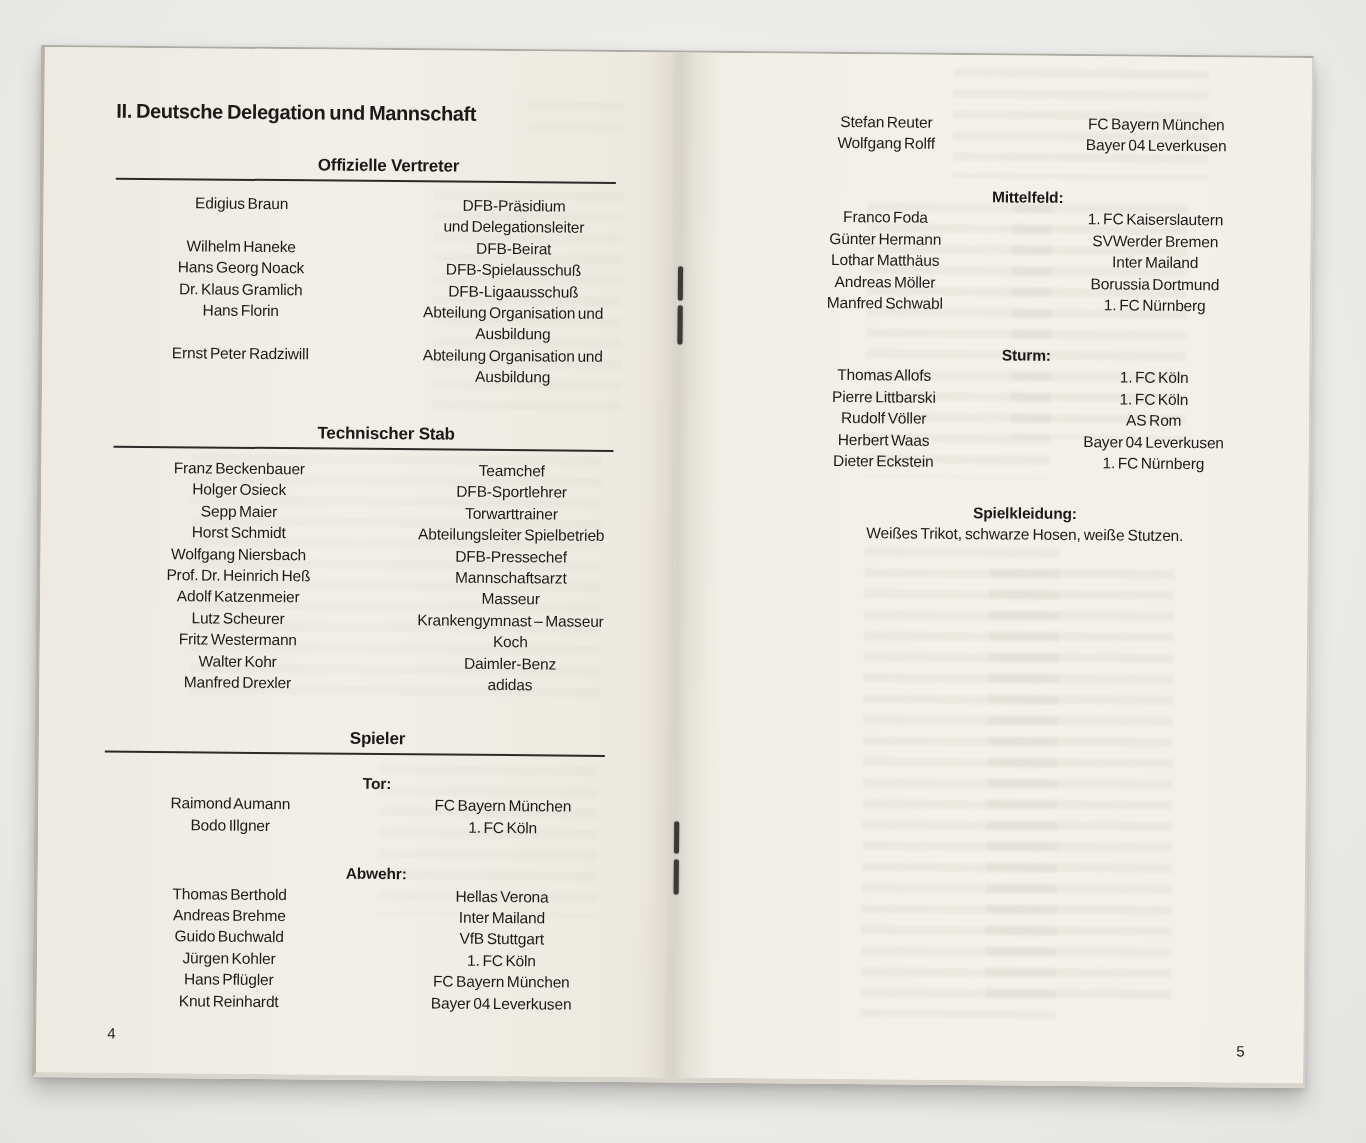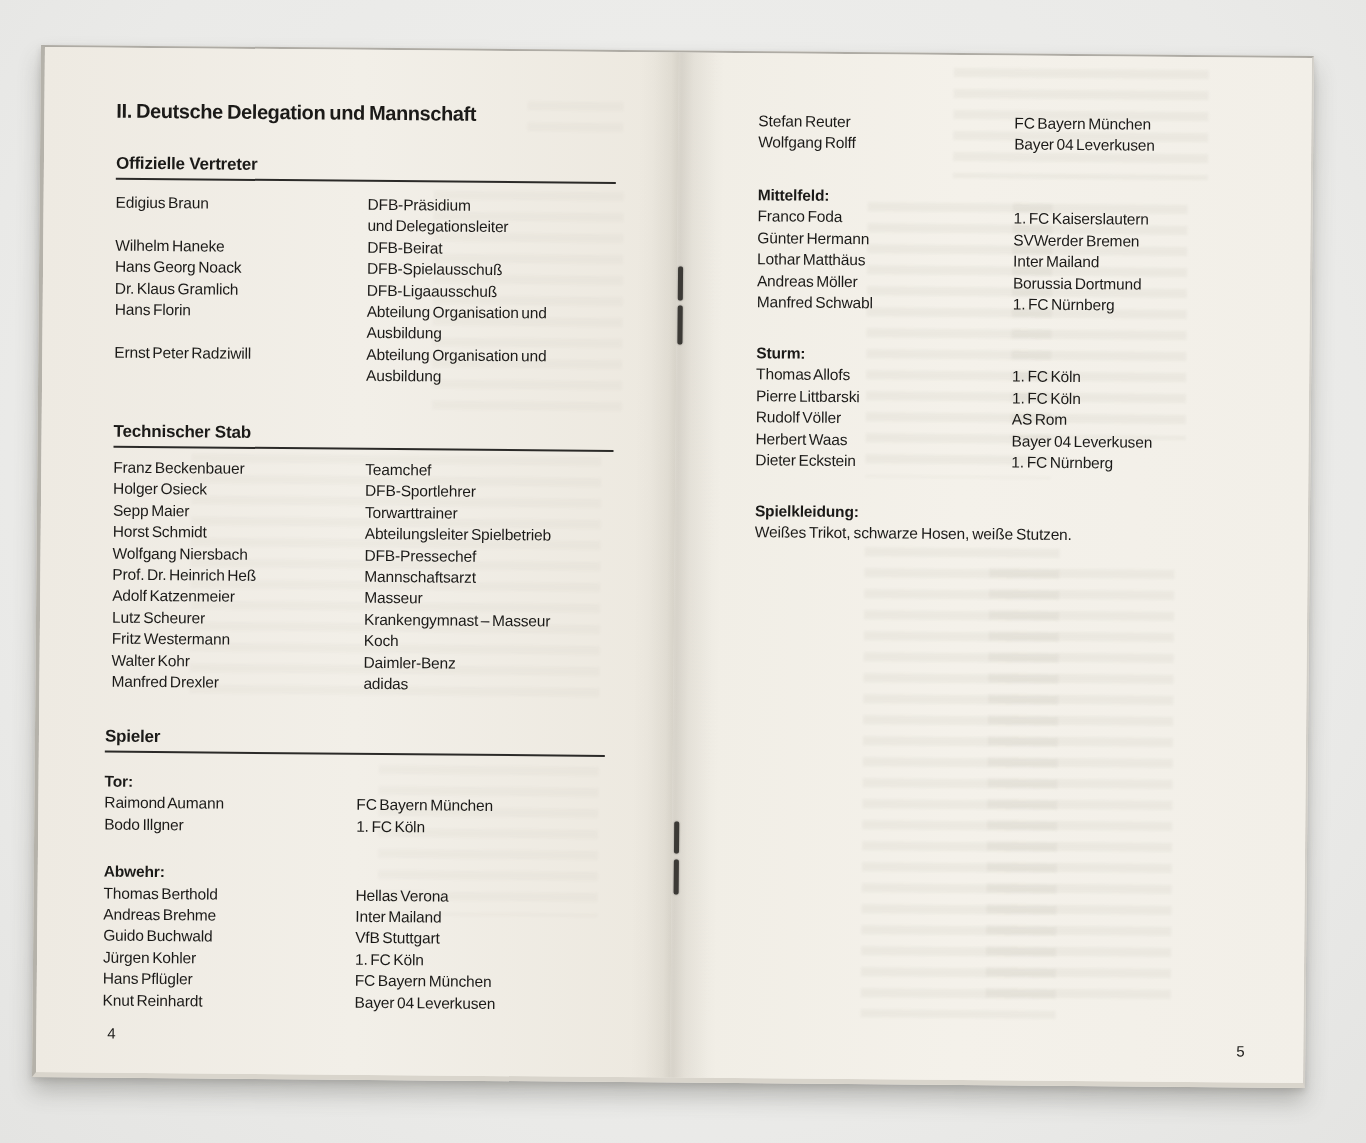--- a/index.html
+++ b/index.html
@@ -1,18 +1,18 @@
 <!DOCTYPE html>
 <html><head>
 <meta charset="utf-8">
 <style>
   html,body{margin:0;padding:0;width:1366px;height:1143px;overflow:hidden;
     background:#ebebe9;font-family:"Liberation Sans",sans-serif;}
   .scene{position:relative;width:1366px;height:1143px;
-    background:radial-gradient(ellipse at 50% 40%, #efefed 0%, #eaeae8 70%, #e4e4e2 100%);}
+    background:radial-gradient(ellipse at 50% 40%, #efefed 0%, #eaeae8 70%, #e4e4e2 100%);text-align:center;}
   .booklet{position:absolute;left:41px;top:45px;width:1273px;height:1032px;
     transform:rotate(0.5deg);transform-origin:0 0;box-sizing:border-box;
     border-top:2px solid #aeaba4;border-left:4px solid #b5b2aa;
     border-right:2px solid #d2cfc8;border-bottom:5px solid #d9d5cc;
     box-shadow:0 14px 22px rgba(70,68,62,.30),0 3px 6px rgba(70,68,62,.18);
     background:#f2efe8;}
   .page{position:absolute;top:0;height:100%;color:#1b1a18;}
   .page-left{left:0;width:634px;
     background:linear-gradient(90deg,#eeeae2 0%,#f2efe8 50%,#ede9e0 96%,#e5e1d7 100%);}
   .page-right{left:634px;width:633px;

